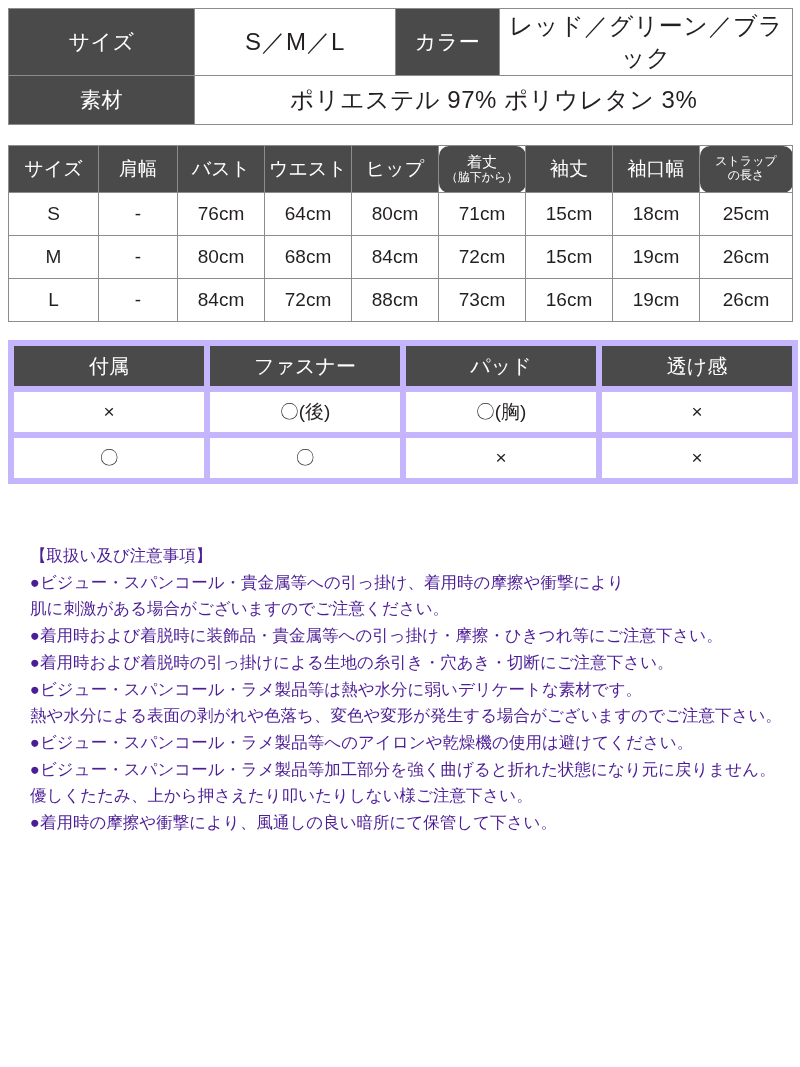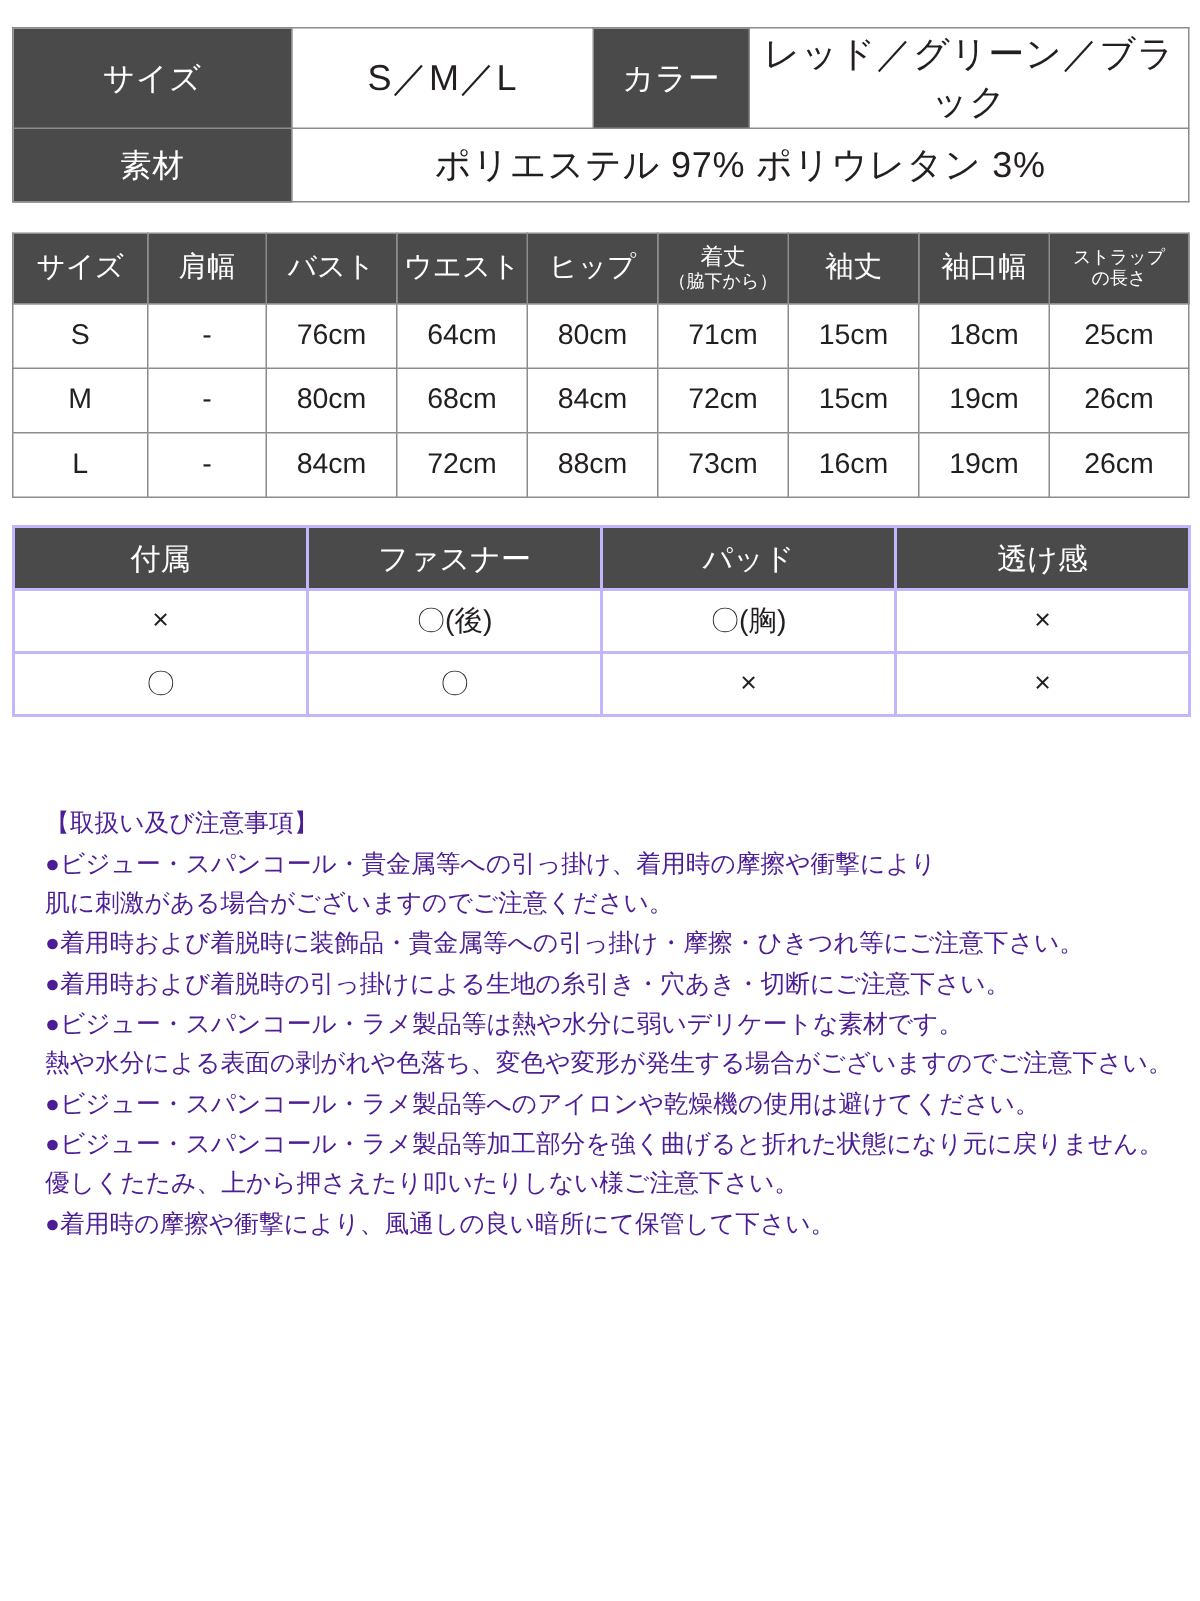--- a/index.html
+++ b/index.html
@@ -11,21 +11,21 @@
     width: 800px;
     height: 1067px;
     font-family: "Liberation Sans", "DejaVu Sans", sans-serif;
     color: #231f20;
     position: relative;
   }
   .page {
     width: 800px;
     height: 1067px;
     box-sizing: border-box;
-    padding: 18px 8px 0 8px;
+    padding: 8px 8px 0 8px;
   }
 
   table {
     border-collapse: collapse;
     width: 784px;
     table-layout: fixed;
   }
 
   
   .spec-table td {
@@ -60,37 +60,38 @@
   .meas-table thead td {
     background: #4a4a4a;
     color: #ffffff;
     height: 44px;
     font-size: 19px;
     line-height: 1.05;
   }
   .meas-table thead td.two-line {
     font-size: 13px;
     line-height: 1.15;
+    border-radius: 10px;
   }
   .meas-table thead td.two-line .big {
     font-size: 15px;
     display: block;
   }
   .meas-table thead td.two-line .small {
     font-size: 12px;
     display: block;
   }
   .meas-table tbody td {
     background: #ffffff;
     color: #231f20;
   }
 
   
   .feat-table td {
-    border: 2px solid #c4b5fd;
+    border: 6px solid #c4b5fd;
     height: 38px;
     text-align: center;
     vertical-align: middle;
     font-size: 20px;
   }
   .feat-table td.hd {
     background: #4a4a4a;
     color: #ffffff;
   }
   .feat-table td.val {

